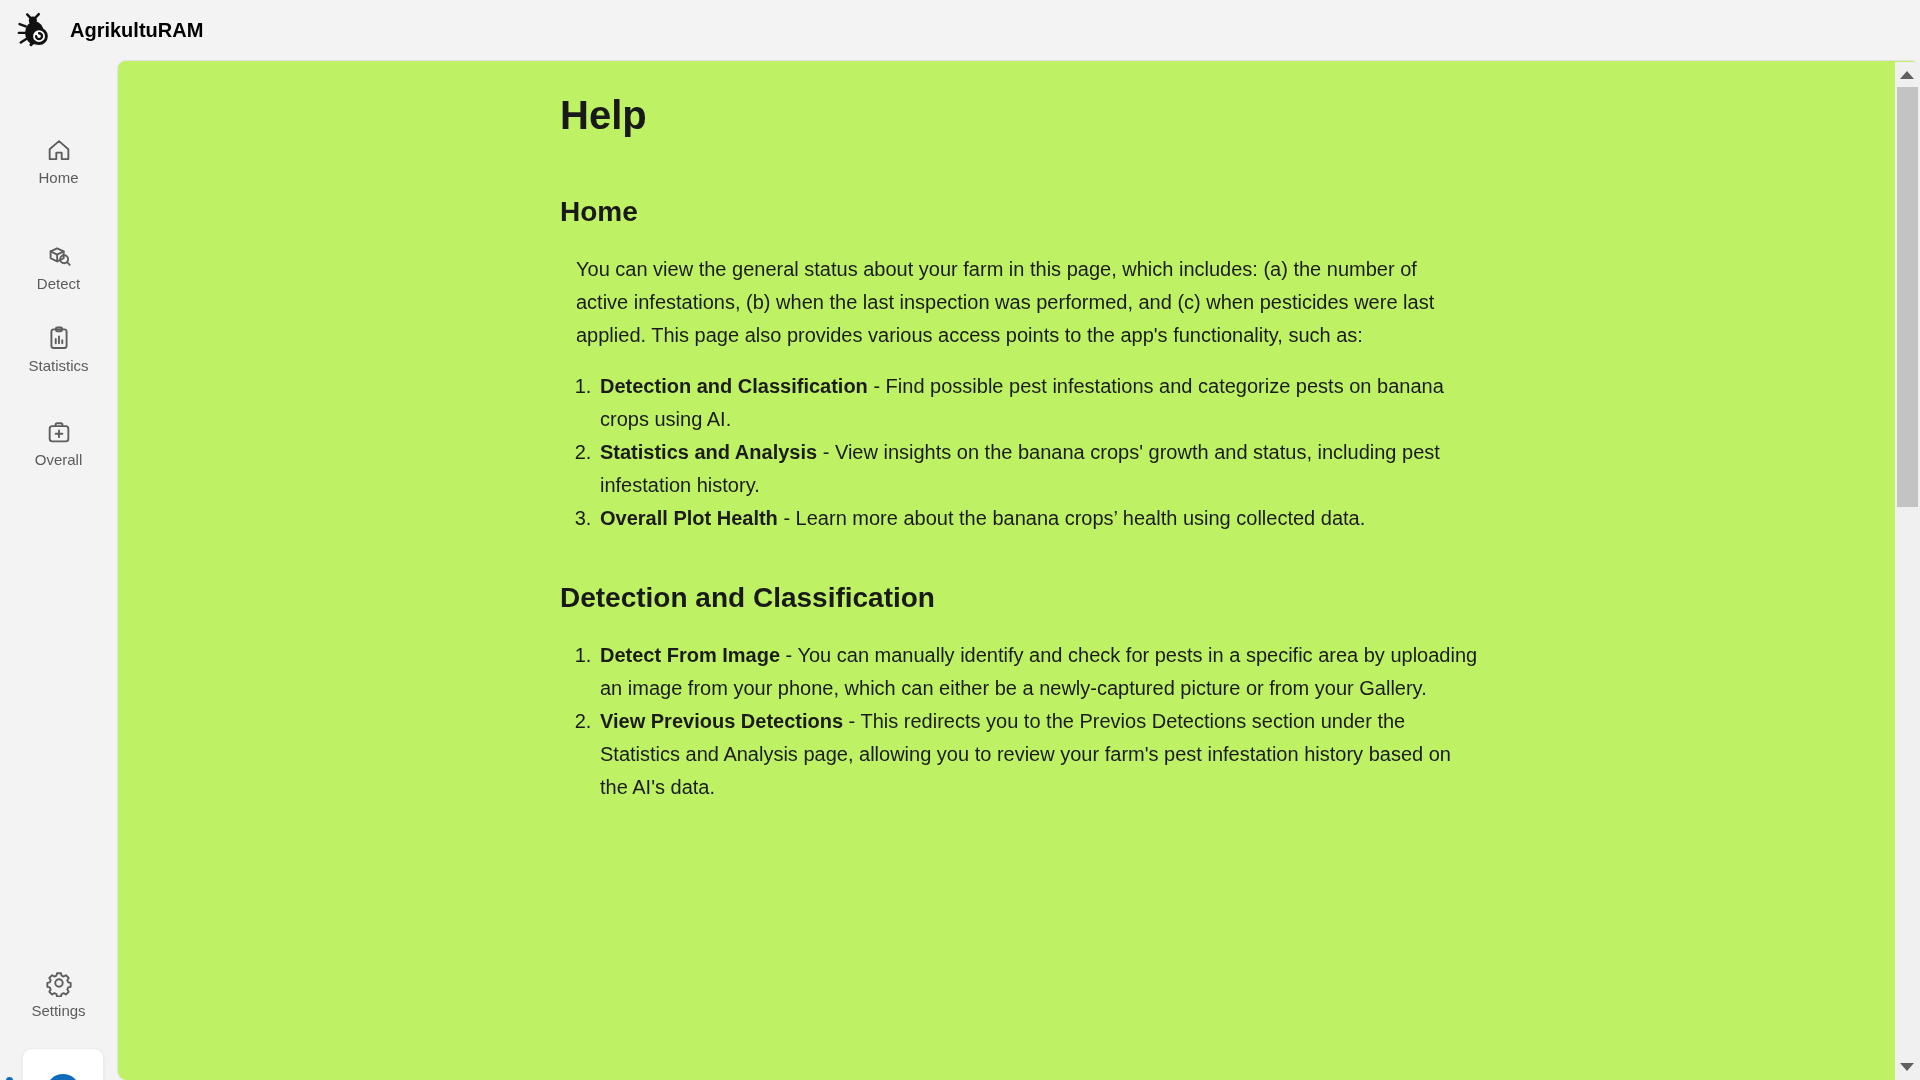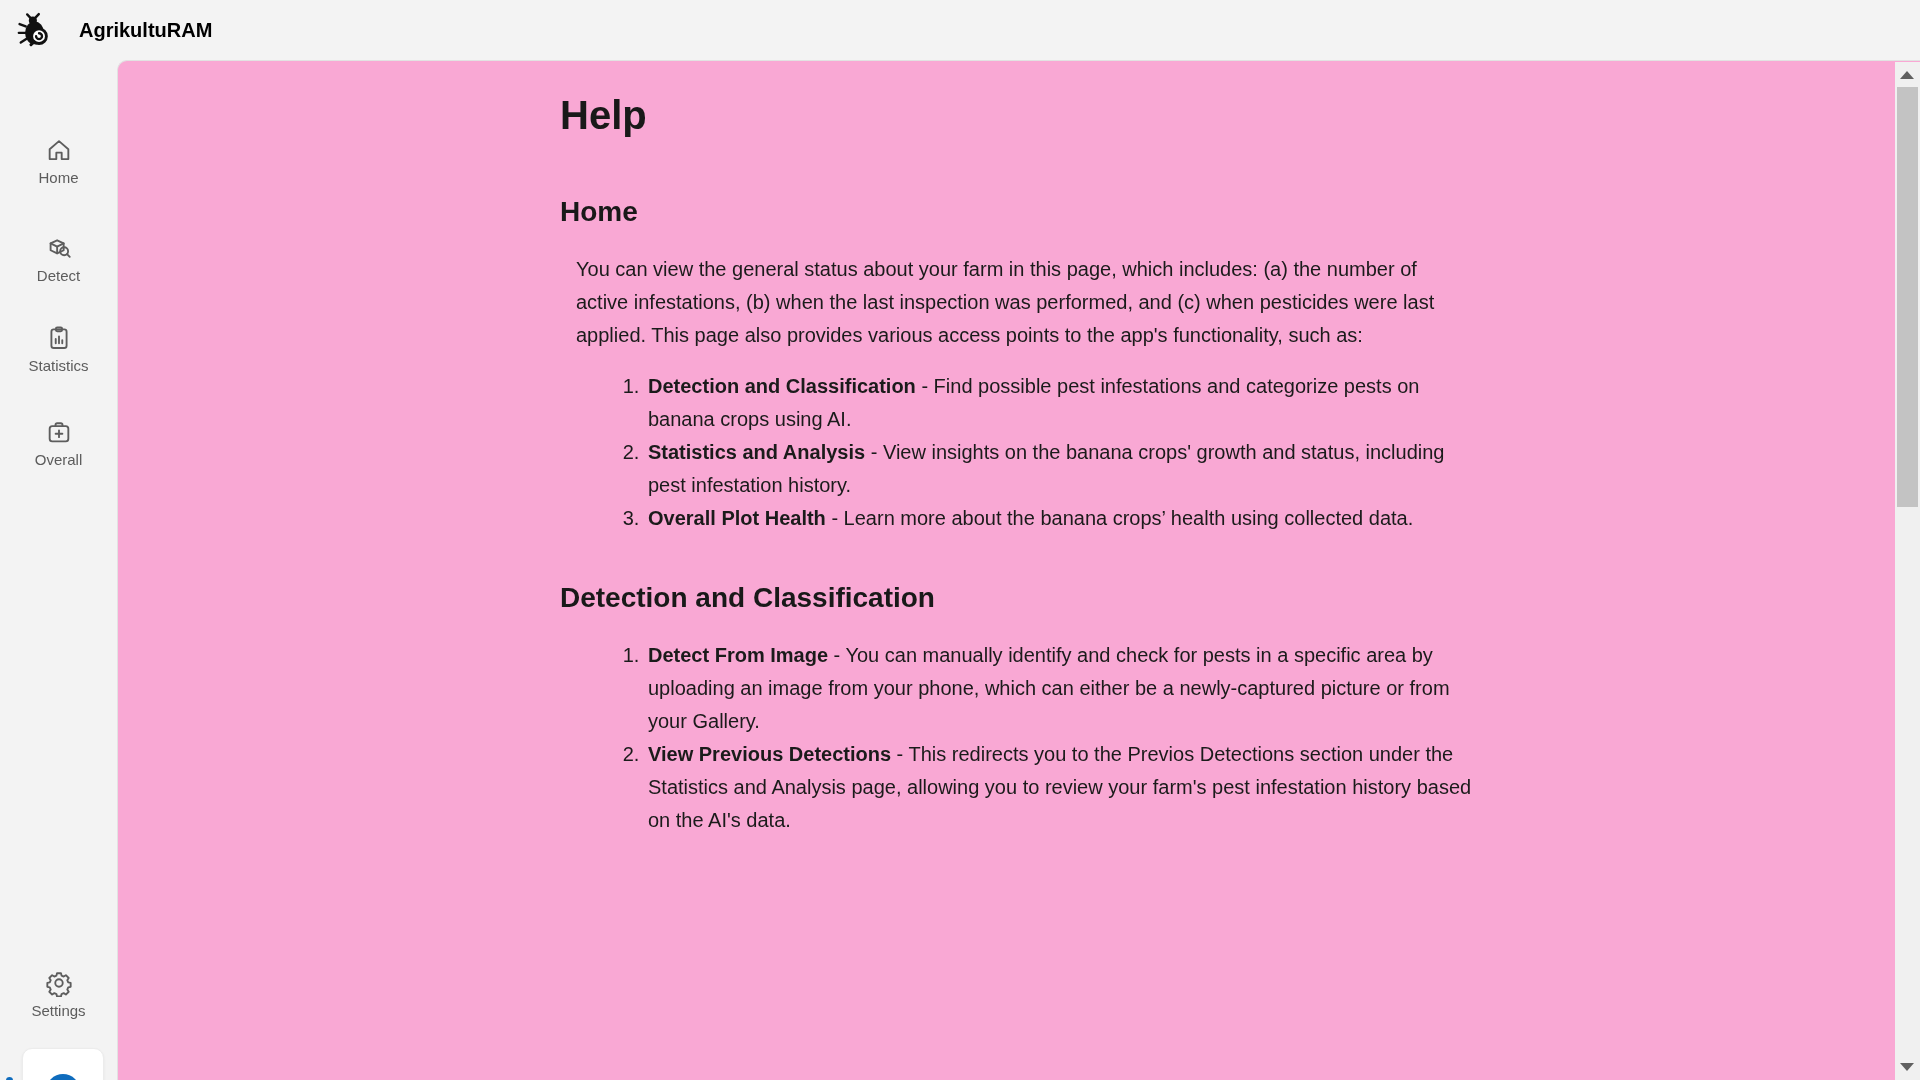--- a/index.html
+++ b/index.html
@@ -8,35 +8,35 @@
     background:#f3f3f3;
     font-family:"Liberation Sans", sans-serif;
     color:#1b1b1b;
     overflow:hidden;
     position:relative;
     --accent:#0f6cbd;
   }
   
   .app-header{
     position:absolute;top:0;left:0;height:60px;width:100%;
-    display:flex;align-items:center;gap:25px;padding-left:16px;box-sizing:border-box;
+    display:flex;align-items:center;gap:16px;padding-left:16px;box-sizing:border-box;
   }
   .logo{width:38px;height:38px;flex:0 0 auto;display:flex;align-items:center;justify-content:center;}
   .app-title{font-size:20px;font-weight:700;color:#000;}
   
   .sidebar{position:absolute;left:0;top:60px;width:117px;height:1020px;}
   .nav-item{
     position:absolute;left:0;width:117px;
     display:flex;flex-direction:column;align-items:center;gap:5px;
     cursor:pointer;
   }
   .nav-item .icon{width:28px;height:28px;}
   .nav-item .nav-label{font-size:15px;color:#5c5c5c;}
   .nav-home{top:76px;}
-  .nav-detect{top:174px;}
+  .nav-detect{top:182px;}
   .nav-statistics{top:264px;}
   .nav-health{top:358px;}
   .nav-settings{top:909px;}
   svg.outline{stroke:#5d5d5d;fill:none;stroke-width:1.6;stroke-linecap:round;stroke-linejoin:round;}
   
   .help-card{
     position:absolute;left:22px;top:988px;width:80px;height:84px;
     background:#ffffff;border:1px solid #ececec;border-radius:10px;
     box-shadow:0 1px 3px rgba(0,0,0,0.06);
     display:flex;align-items:center;justify-content:center;
@@ -48,32 +48,33 @@
     display:flex;align-items:center;justify-content:center;
     cursor:pointer;user-select:none;
   }
   .accent-indicator{
     position:absolute;left:6px;top:1017px;width:7px;height:37px;
     background:var(--accent);border-radius:4px;
   }
   
   .content-card{
     position:absolute;left:117px;top:60px;right:0;bottom:0;
-    background:#f9a8d4;
+    background:#bef264;
     border-top:1px solid #e2e2e2;border-left:1px solid #e2e2e2;
     border-top-left-radius:10px;
     overflow:hidden;
+    border-radius:9px;
   }
   .content-column{width:918px;margin:0 auto;padding-top:30px;}
   h1.page-title{margin:0;font-size:40px;line-height:48px;font-weight:600;color:#191919;}
   h2.section-heading{margin:54px 0 22px 0;font-size:28px;line-height:38px;font-weight:600;color:#191919;}
   h2.second{margin-top:44px;}
   .content-column p{margin:16px;font-size:20px;line-height:33px;color:#1b1b1b;}
   .content-column ol{margin:18px 0 16px 0;padding-left:37px;font-size:20px;line-height:33px;}
-  .content-column li{padding-left:3px;margin-left:48px;}
+  .content-column li{padding-left:3px;}
   .content-column strong{font-weight:700;}
   p.outro{margin-top:46px;}
   
   .scroll-track{
     position:absolute;top:62px;right:0;width:25px;height:1018px;
     background:#f0f0f0;
   }
   .scroll-thumb{
     position:absolute;top:25px;left:2px;width:21px;height:420px;
     background:#c3c3c3;cursor:pointer;

